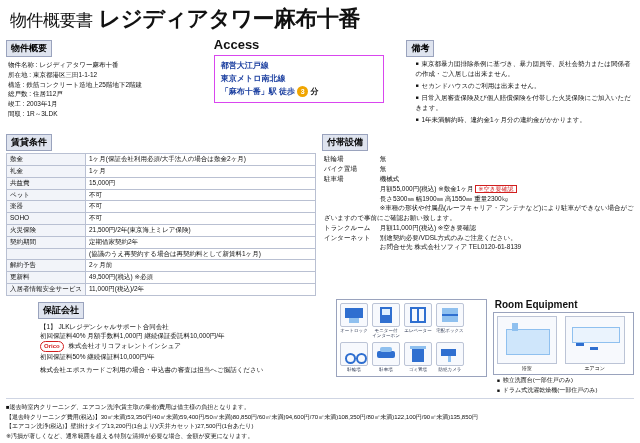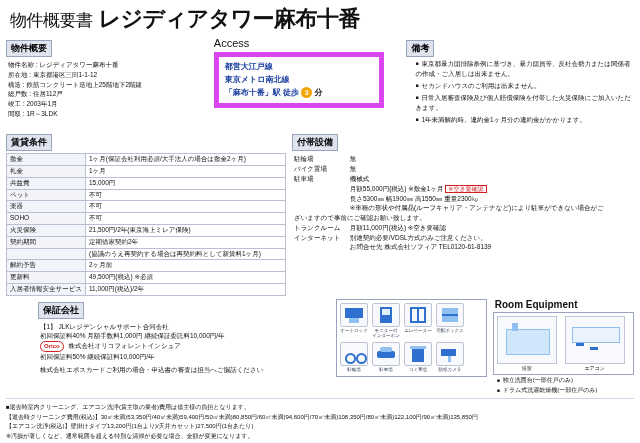--- a/index.html
+++ b/index.html
@@ -17,31 +17,31 @@
   .title-sub{font-size:22px;font-weight:bold;letter-spacing:-0.5px;}
   .brand{border:1px solid #3a3a8c;width:150px;box-sizing:border-box;}
   .brand-top{background:#fff;padding:1px 2px;}
   .brand-name{color:#1b2a8a;font-size:11px;font-weight:bold;letter-spacing:1px;}
   .brand-en{color:#555;font-size:4.5px;letter-spacing:0.2px;}
   .brand-bar{background:#1b2a8a;color:#fff;font-size:8px;font-weight:bold;text-align:center;padding:1px 0;}
 
   
   .sec-head{font-size:9px;font-weight:bold;color:#000;background:#dfe4ef;border:1px solid #9aa3bd;
             padding:1px 4px;display:inline-block;}
-  .sec-title-plain{font-size:11px;font-weight:normal;}
+  .sec-title-plain{font-size:13px;font-weight:bold;}
 
   
   .top-area{display:flex;gap:22px;margin-top:3px;}
   .col-left{width:196px;}
   .col-mid{width:180px;}
   .col-right{width:240px;}
   .rowline{font-size:6.5px;line-height:1.5;}
 
   
-  .access-box{border:5px solid #d946ef;padding:4px 6px;margin-top:3px;font-size:8px;color:#1b3fa0;
+  .access-box{border:1px solid #d946ef;padding:4px 6px;margin-top:3px;font-size:8px;color:#1b3fa0;
               line-height:1.6;font-weight:bold;}
   .access-box .walk{color:#111;}
   .badge-circle{display:inline-block;width:11px;height:11px;border-radius:50%;background:#f0a500;
                 color:#fff;font-size:7px;line-height:11px;text-align:center;font-weight:bold;}
 
   
   .bikou-list{font-size:6.5px;line-height:1.55;}
   .bikou-list li{margin:0 0 2px 0;}
   ul.tight{margin:2px 0 0 0;padding-left:9px;list-style:none;}
   ul.tight li:before{content:"■";font-size:5px;margin-right:3px;vertical-align:1px;}
@@ -124,21 +124,21 @@
         <li>東京都暴力団排除条例に基づき、暴力団員等、反社会勢力または関係者の作成・ご入居しは出来ません。</li>
         <li>セカンドハウスのご利用は出来ません。</li>
         <li>日常入居審査保険及び個人賠償保険を付帯した火災保険にご加入いただきます。</li>
         <li>1年未満解約時、違約金1ヶ月分の違約金がかかります。</li>
       </ul>
     </div>
   </div>
 
   <div class="mid-area">
 
-    <div style="width:280px;">
+    <div style="width:310px;">
       <div class="sec-head">賃貸条件</div>
       <table class="tbl" style="margin-top:2px;">
         <tbody>
             <tr>
               <td class="k">敷金</td>
               <td>1ヶ月(保証会社利用必須/大手法人の場合は敷金2ヶ月)</td>
             </tr>
         <tr>
               <td class="k">礼金</td>
               <td>1ヶ月</td>

